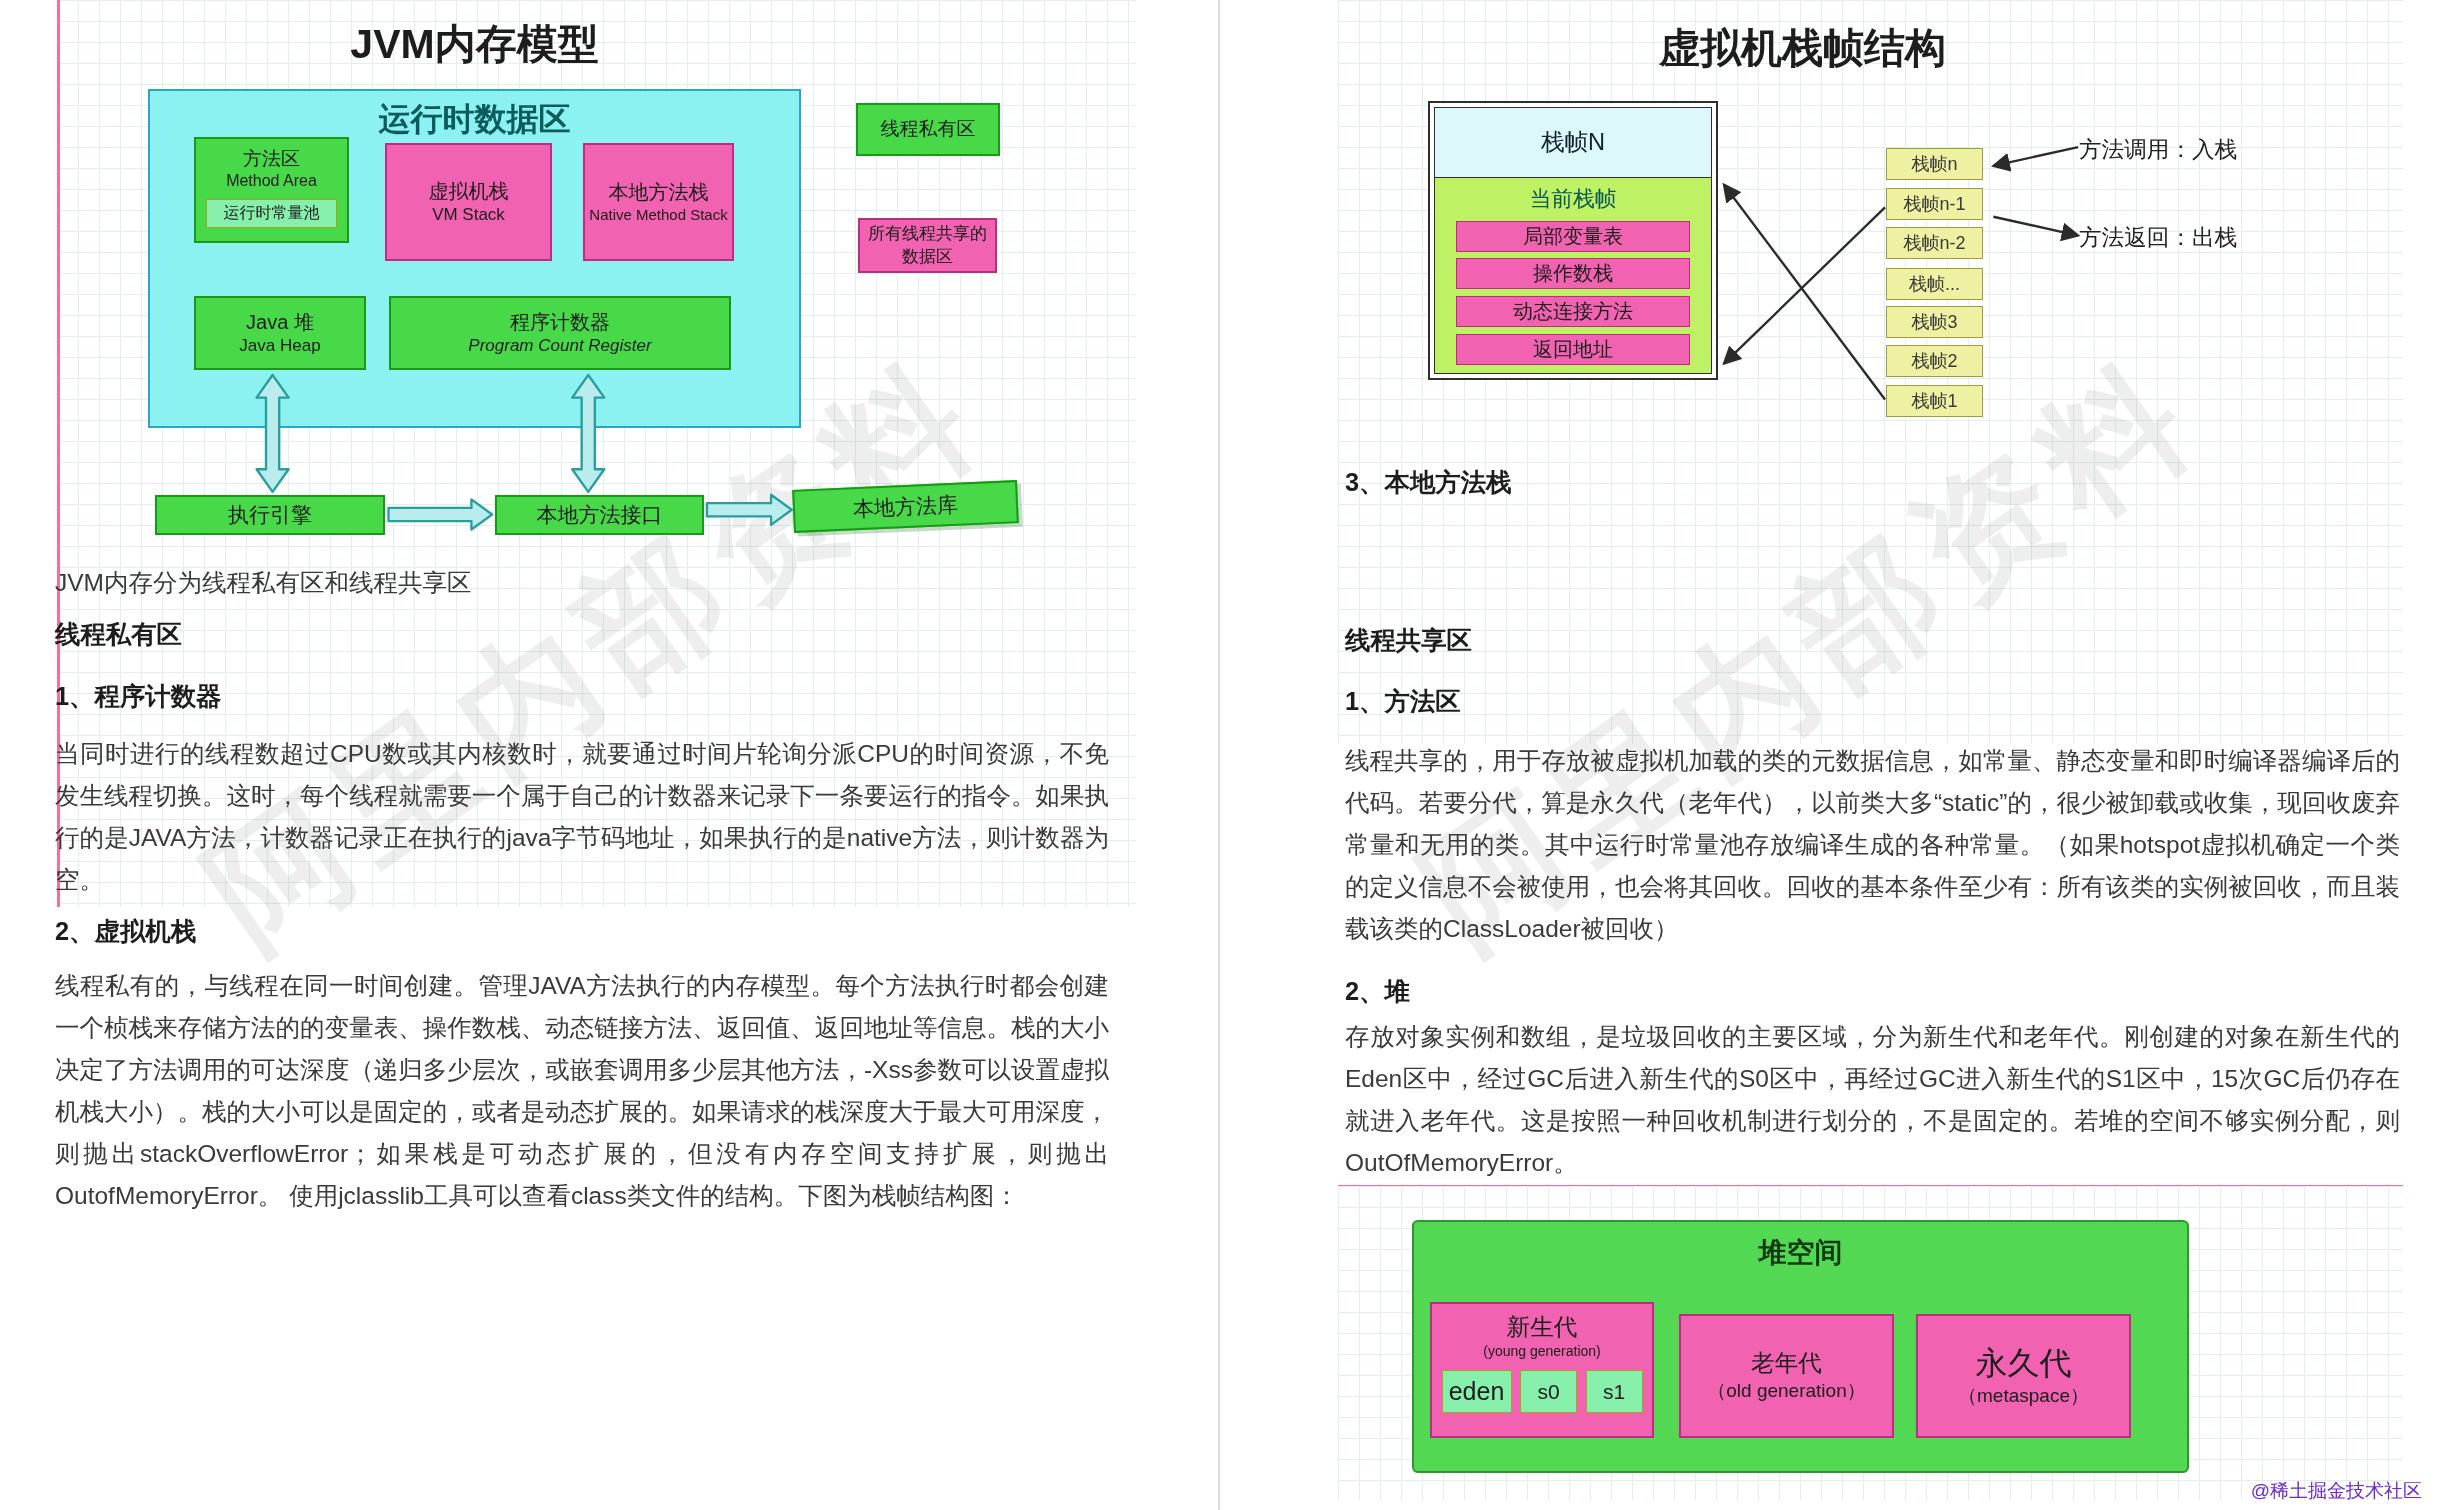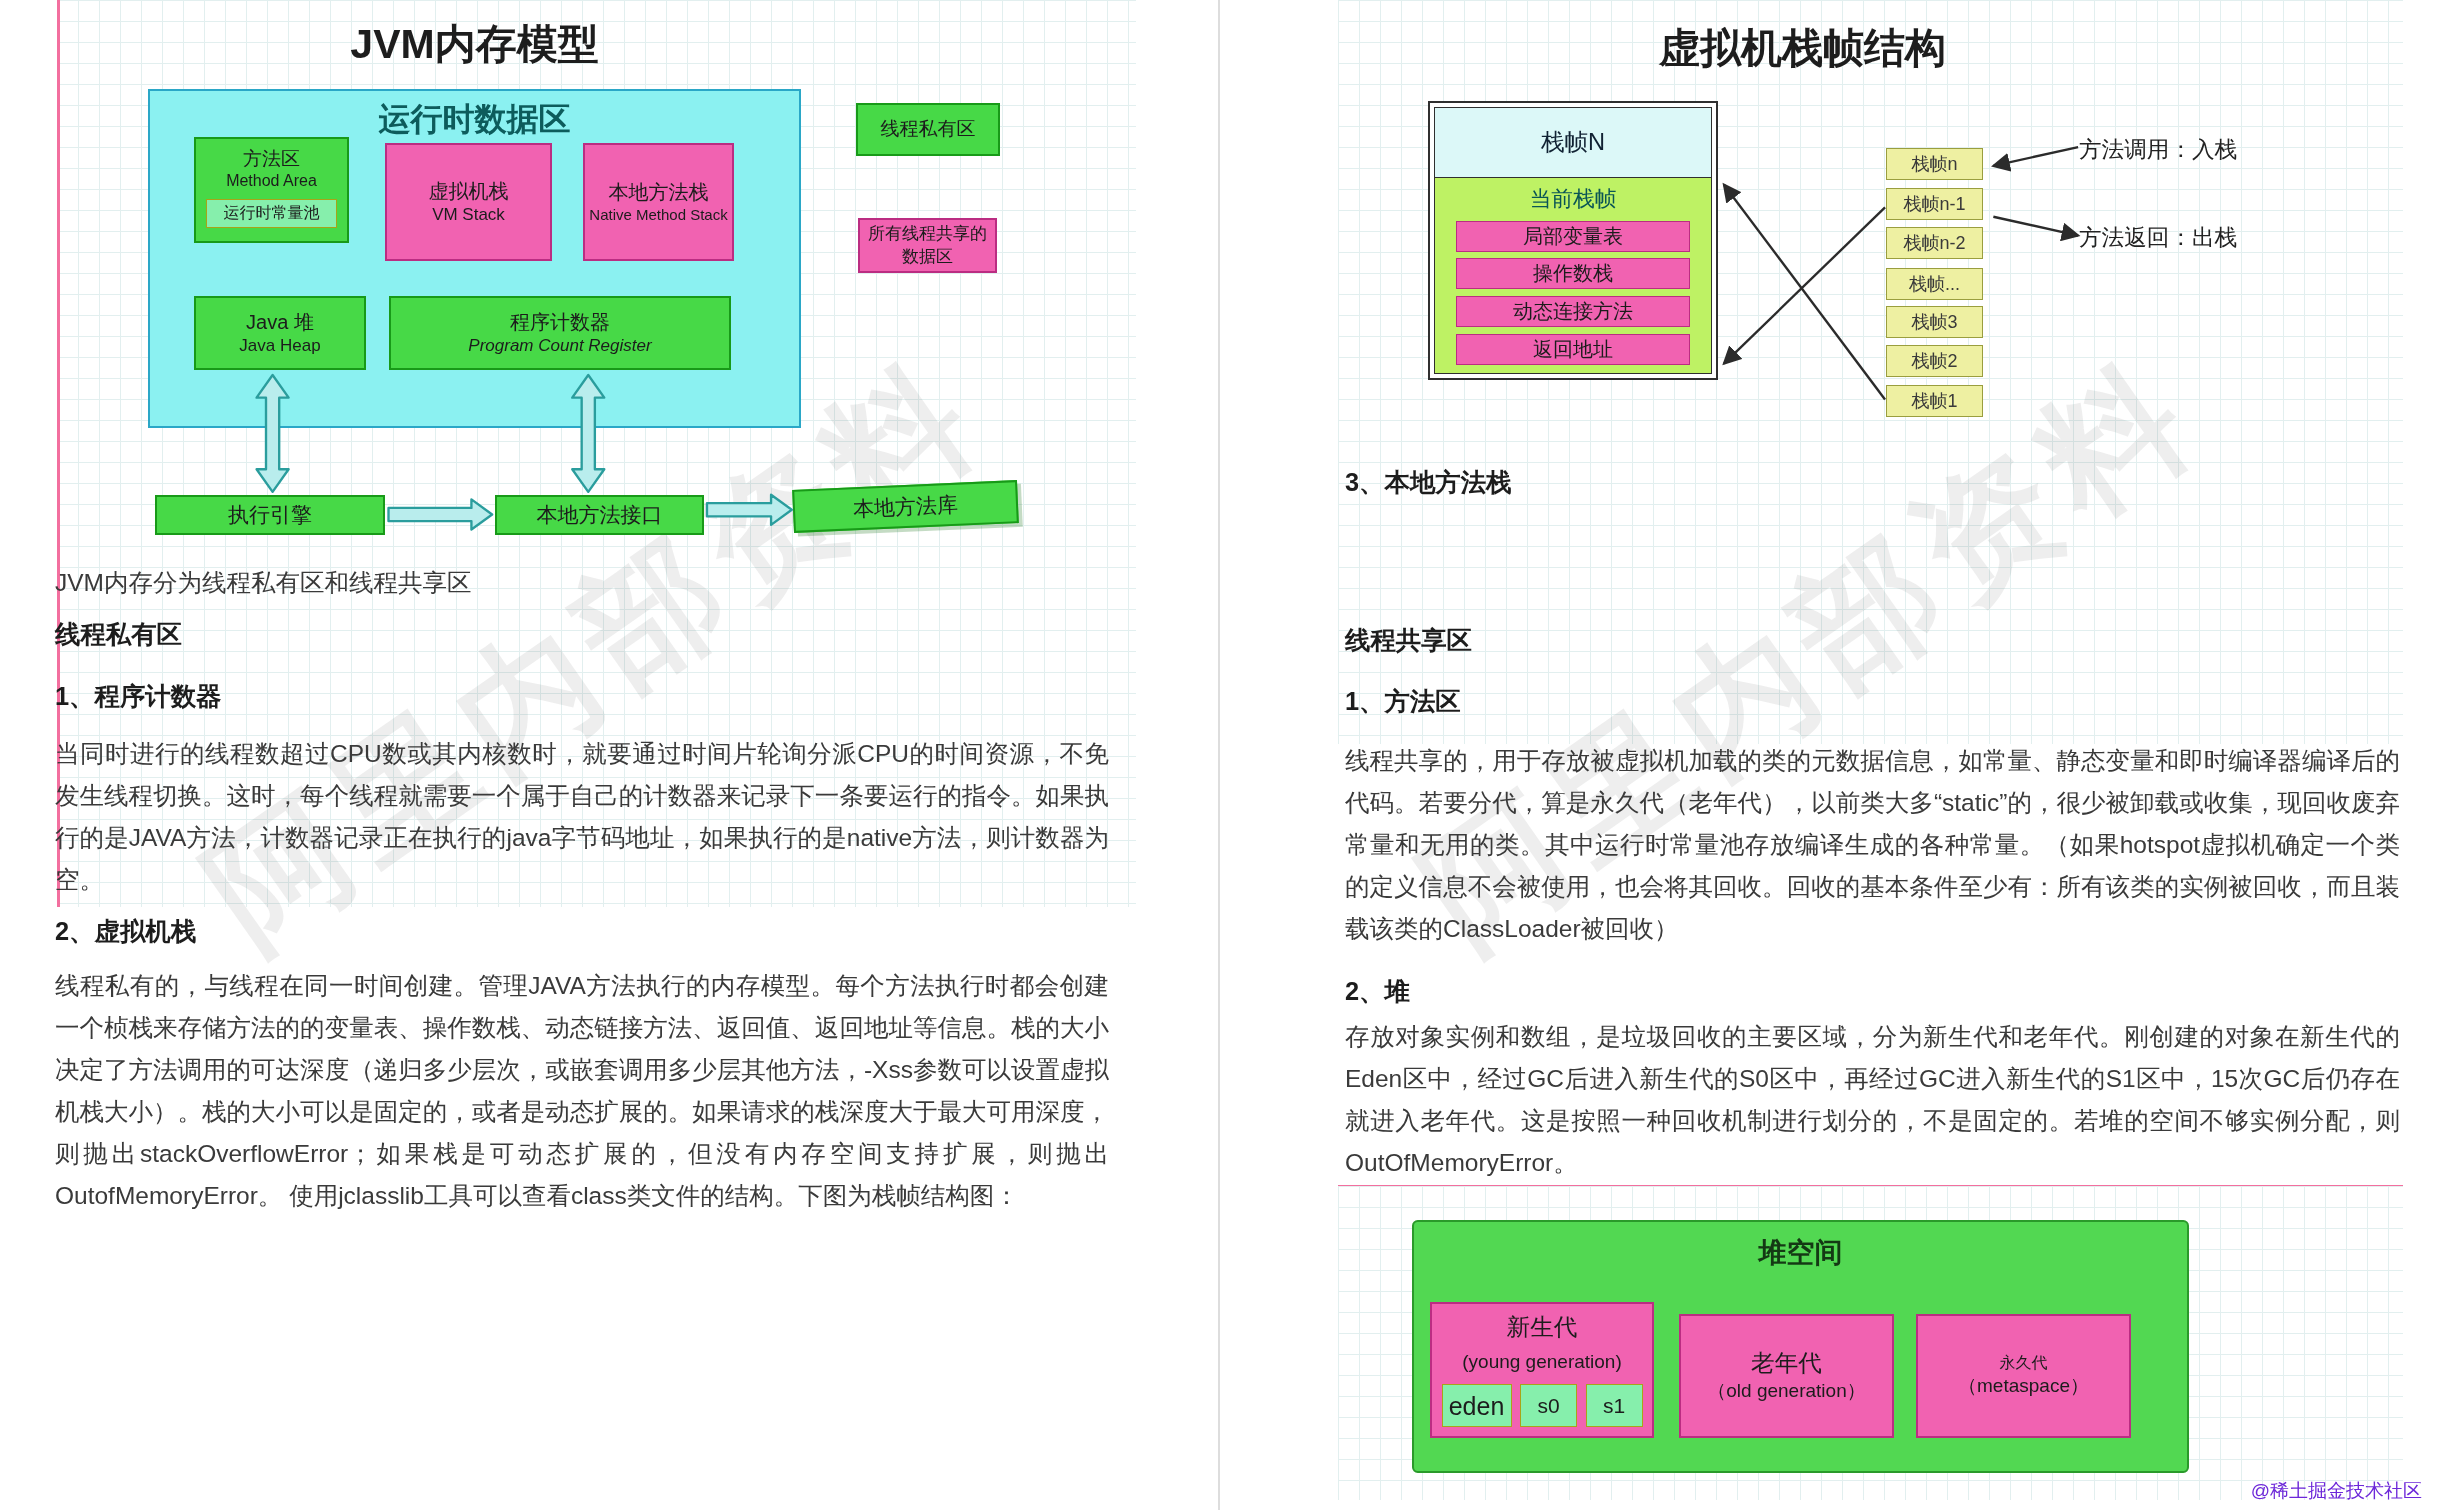--- a/index.html
+++ b/index.html
@@ -183,34 +183,34 @@
   <div class="para" style="left:1345px;top:1016px;width:1055px;">存放对象实例和数组，是垃圾回收的主要区域，分为新生代和老年代。刚创建的对象在新生代的Eden区中，经过GC后进入新生代的S0区中，再经过GC进入新生代的S1区中，15次GC后仍存在就进入老年代。这是按照一种回收机制进行划分的，不是固定的。若堆的空间不够实例分配，则OutOfMemoryError。</div>
 
   <div class="grid" style="left:1338px;top:1185px;width:1065px;height:315px;border-top:1.9px solid #f36f9f;"></div>
 
   <div class="dbox" style="left:1412px;top:1220px;width:777px;height:253px;background:#52d852;border:2.8px solid #2a9a2a;border-radius:5.7px;justify-content:flex-start;padding-top:13px;">
     <div style="font-size:28px;color:#143914;font-weight:bold;">堆空间</div>
   </div>
 
   <div class="dbox pink" style="left:1430px;top:1302px;width:224px;height:136px;justify-content:flex-start;padding-top:7.5px;">
     <div style="font-size:23.6px;">新生代</div>
-    <div style="font-size:19px;margin-top:8px;">(young generation)</div>
+    <div style="font-size:14px;">(young generation)</div>
     <div style="display:flex;gap:8.5px;margin-top:9.4px;">
       <div class="dbox yellow" style="position:static;width:70px;height:43px;font-size:25px;">eden</div>
       <div class="dbox yellow" style="position:static;width:57px;height:43px;font-size:21px;">s0</div>
       <div class="dbox yellow" style="position:static;width:57px;height:43px;font-size:21px;">s1</div>
     </div>
   </div>
 
   <div class="dbox pink" style="left:1679px;top:1314px;width:215px;height:124px;">
     <div style="font-size:23.6px;">老年代</div>
     <div style="font-size:19px;">（old generation）</div>
   </div>
 
   <div class="dbox pink" style="left:1916px;top:1314px;width:215px;height:124px;">
-    <div style="font-size:16px;">永久代</div>
+    <div style="font-size:32px;">永久代</div>
     <div style="font-size:19px;">（metaspace）</div>
   </div>
 
   <div class="credit">@稀土掘金技术社区</div>
 
 </div>
 
 
 </body></html>

